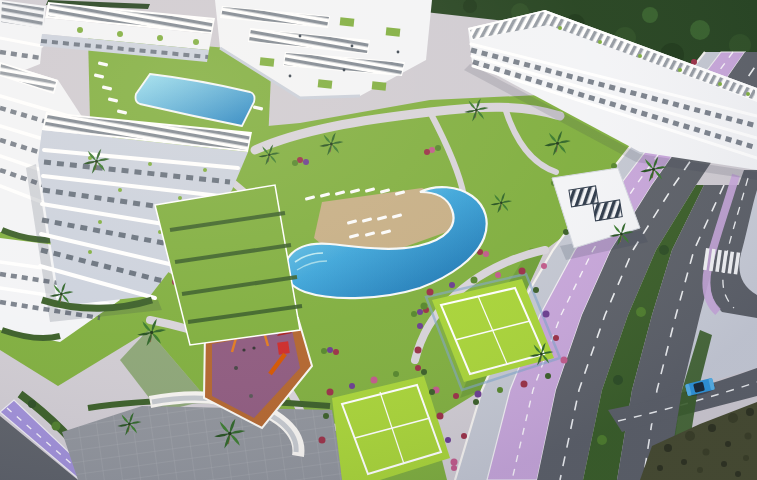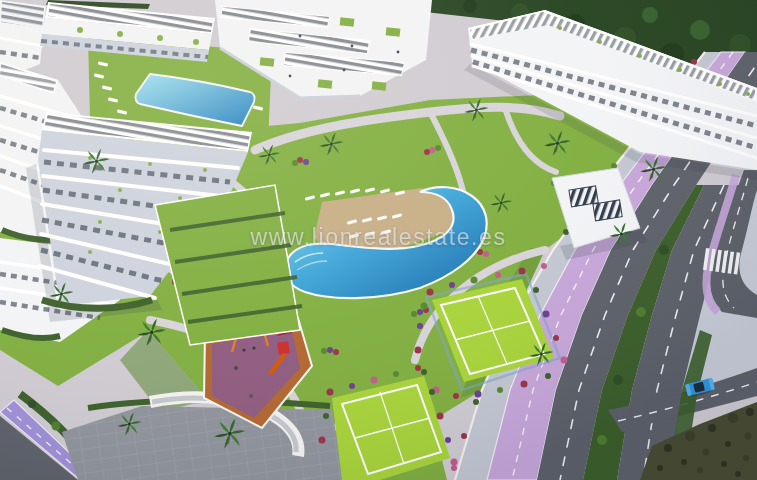--- a/index.html
+++ b/index.html
@@ -507,14 +507,13 @@
     <use href="#palm" transform="translate(540,362) scale(1.0)"></use>
     <use href="#palm" transform="translate(228,444) scale(1.3)"></use>
     <use href="#palm" transform="translate(128,432) scale(1.0)"></use>
     <use href="#palm" transform="translate(268,162) scale(0.9)"></use>
     <use href="#palm" transform="translate(500,210) scale(0.9)"></use>
   </g>
 
   <rect x="0" y="0" width="757" height="480" fill="url(#glow)"></rect>
 </svg>
 
-<div id="watermark">www.lionrealestate.es</div>
 </div>
 
 </body></html>

